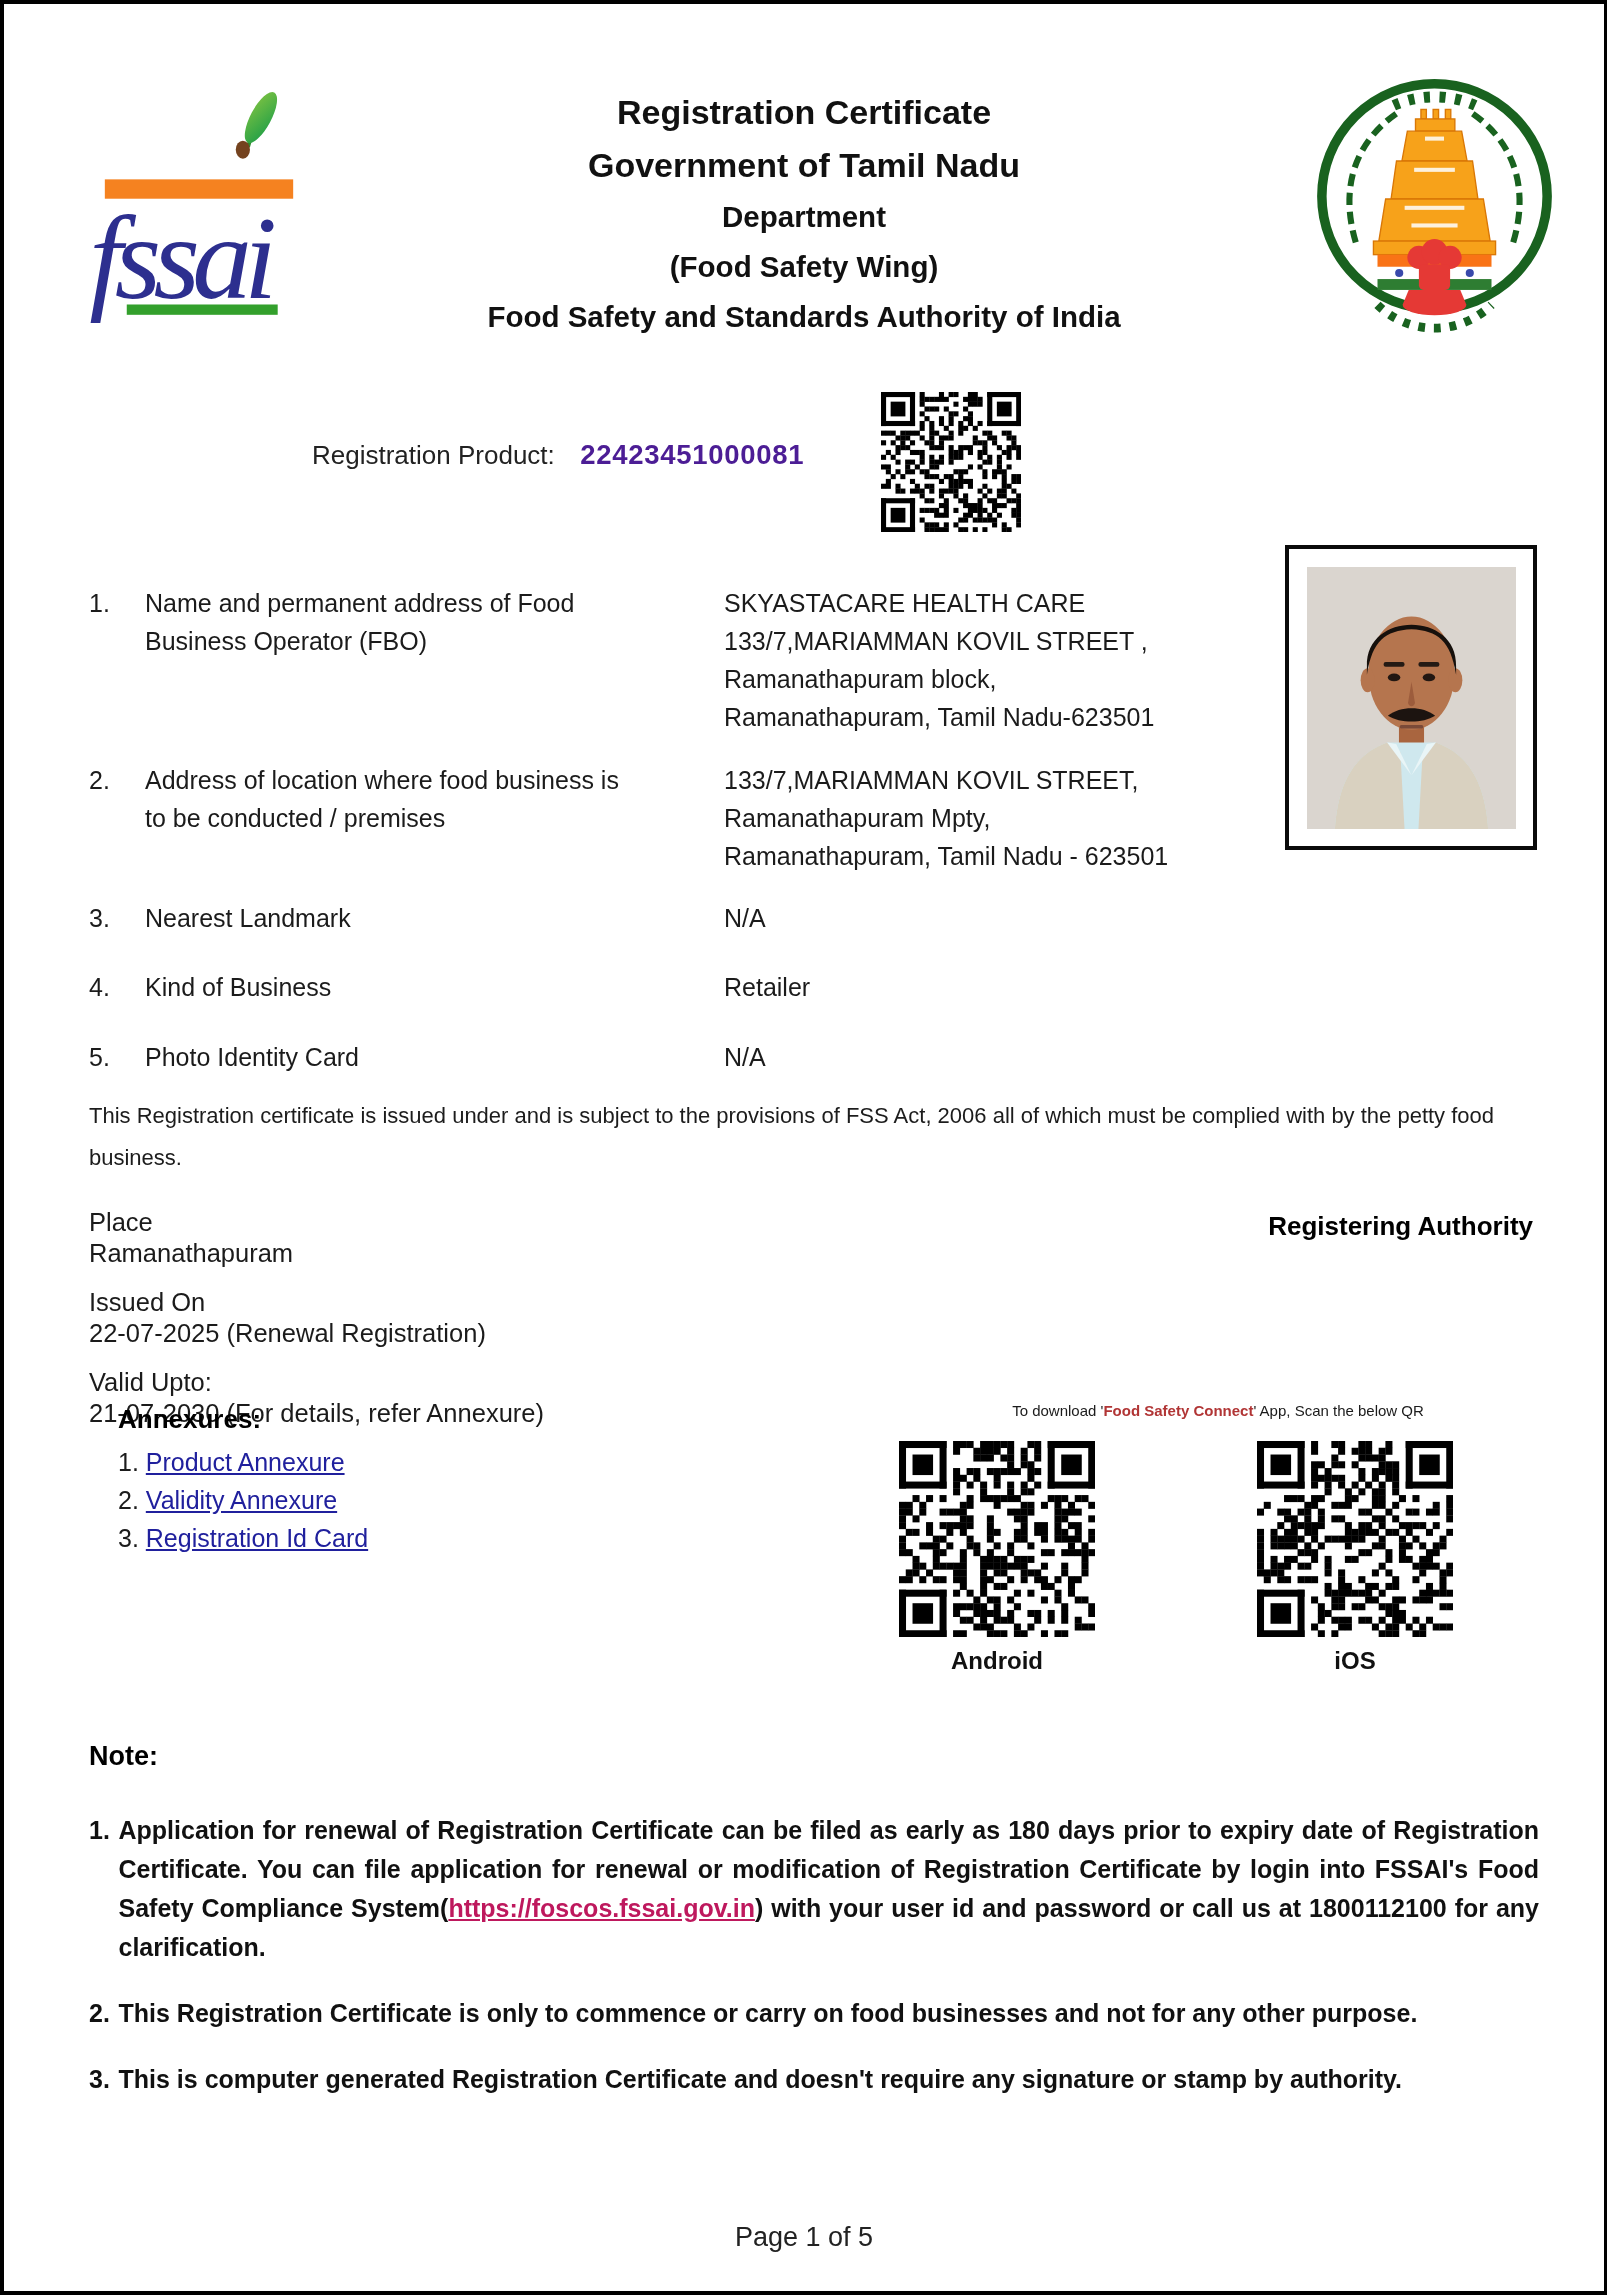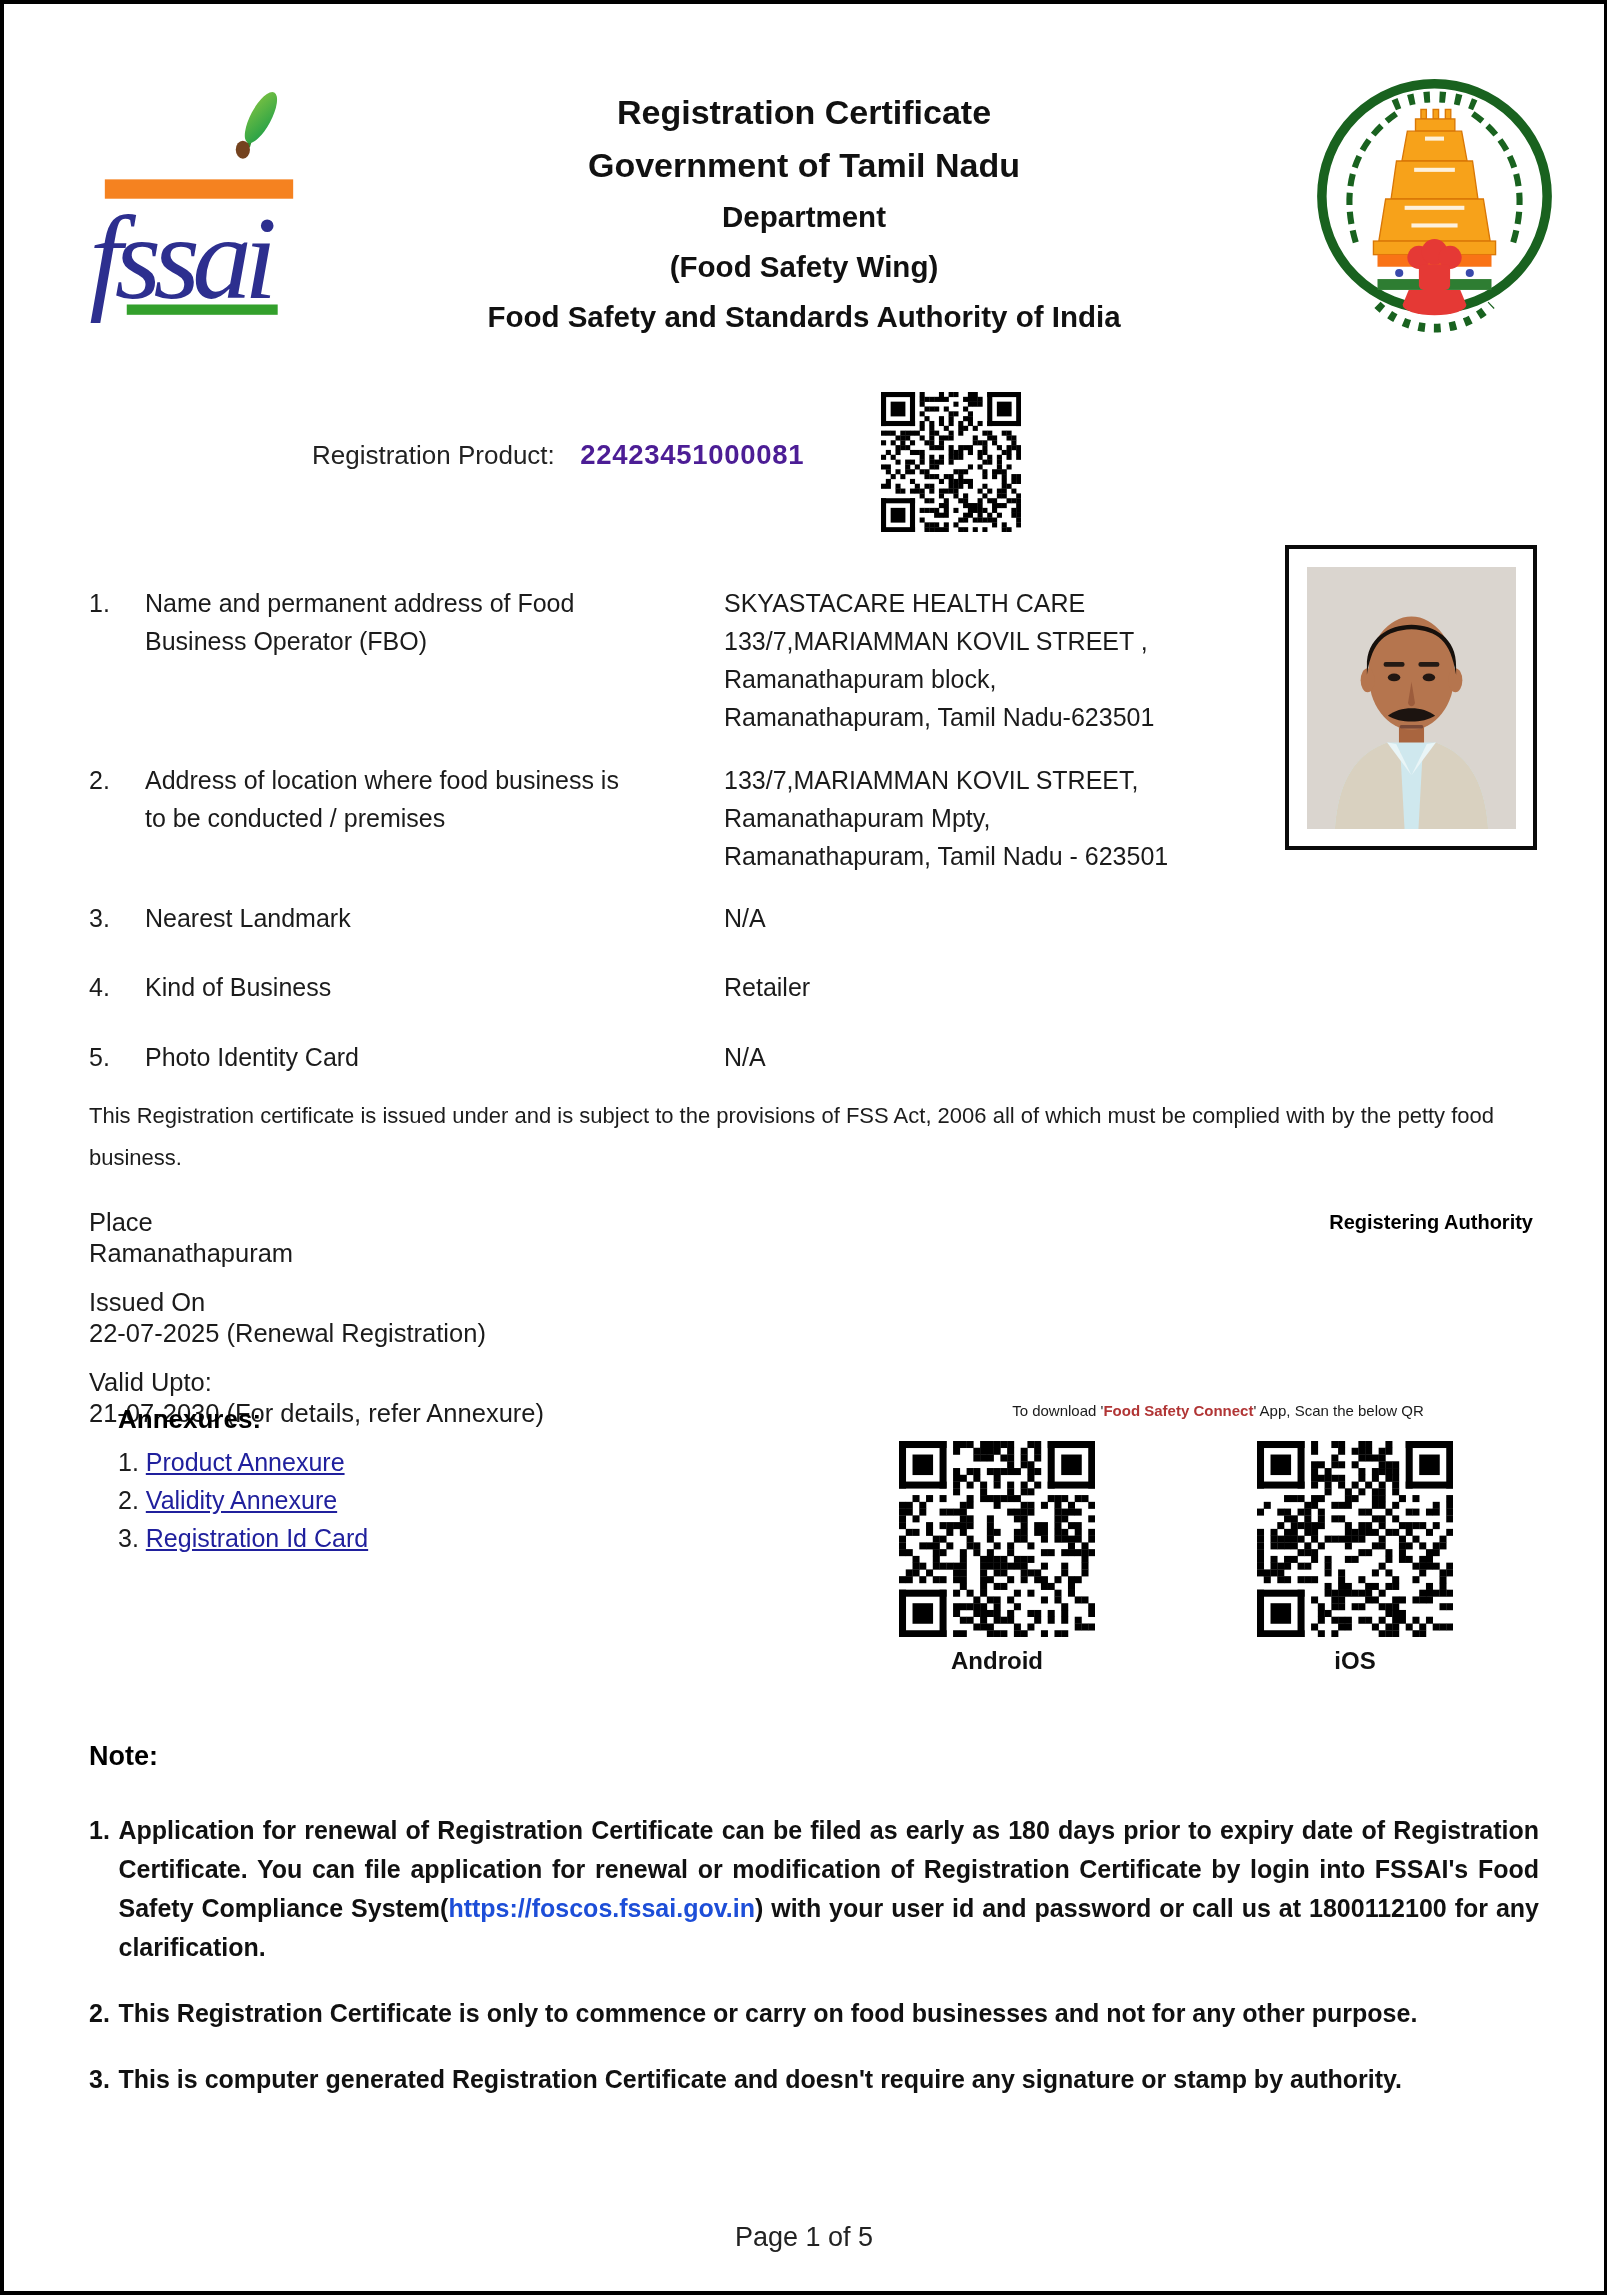--- a/index.html
+++ b/index.html
@@ -32,41 +32,41 @@
   .photo-frame { position:absolute; left:1281px; top:541px; width:252px; height:305px;
     border:4.7px solid #0a0a0a; background:#fff; padding:17.5px; }
   .photo-frame svg { width:100%; height:100%; display:block; }
   
   .issued-under { position:absolute; left:85px; top:1075px; width:1450px;
     font-size:22px; line-height:42px; color:#1c1c1c;margin-top:16px; }
   
   .meta { position:absolute; left:85px; top:1203px; font-size:25.5px; }
   .meta-row { display:flex; margin-bottom:18px; line-height:31px;flex-direction:column; }
   .meta-row .ml { width:165px; }
-  .authority { position:absolute; right:71px; top:1207px; font-size:20px; font-weight:bold; color:#000; }
+  .authority { position:absolute; right:71px; top:1207px; font-size:26px; font-weight:bold; color:#000; }
   
   .annexures { position:absolute; left:114px; top:1400px; }
   .annex-heading { font-size:26px; font-weight:bold; color:#000; margin-bottom:8px; }
   .annex-item { font-size:25px; line-height:38px; }
   .annex-item a { color:#20209d; text-decoration:underline; cursor:pointer; }
   
   .download { position:absolute; left:895px; top:1398px; width:638px; }
   .dl-line { font-size:15px; text-align:center; color:#1b1b1b; }
   .dl-app { color:#b13535; font-weight:bold; }
   .qr-row { display:flex; margin-top:21.5px; }
   .qr-a { margin-left:0; } .qr-i { margin-left:162px; }
   .qr-labels { display:flex; margin-top:10.7px; font-size:24px; font-weight:bold; color:#111; }
   .qr-labels .ql { width:196px; text-align:center; }
   .qr-labels .ql + .ql { margin-left:162px; }
   
   .note { position:absolute; left:85px; top:1737px; width:1450px; }
   .note-heading { font-size:27px; font-weight:bold; color:#000; margin-bottom:39px; }
   .note-item { display:grid; grid-template-columns:29.5px 1fr; font-size:25px; font-weight:bold;
     line-height:39px; text-align:justify; margin-bottom:27px; color:#111; }
-  .note-item .txt a { color:#1d4ed8; font-weight:bold; cursor:pointer; }
+  .note-item .txt a { color:#be185d; text-decoration:underline; font-weight:bold; cursor:pointer; }
   
   .footer { position:absolute; left:0; top:2218px; width:100%; text-align:center;
     font-size:27px; color:#222; }
   .qr svg { display:block; }
 </style>
 </head>
 <body>
 
 <div class="page">
 

